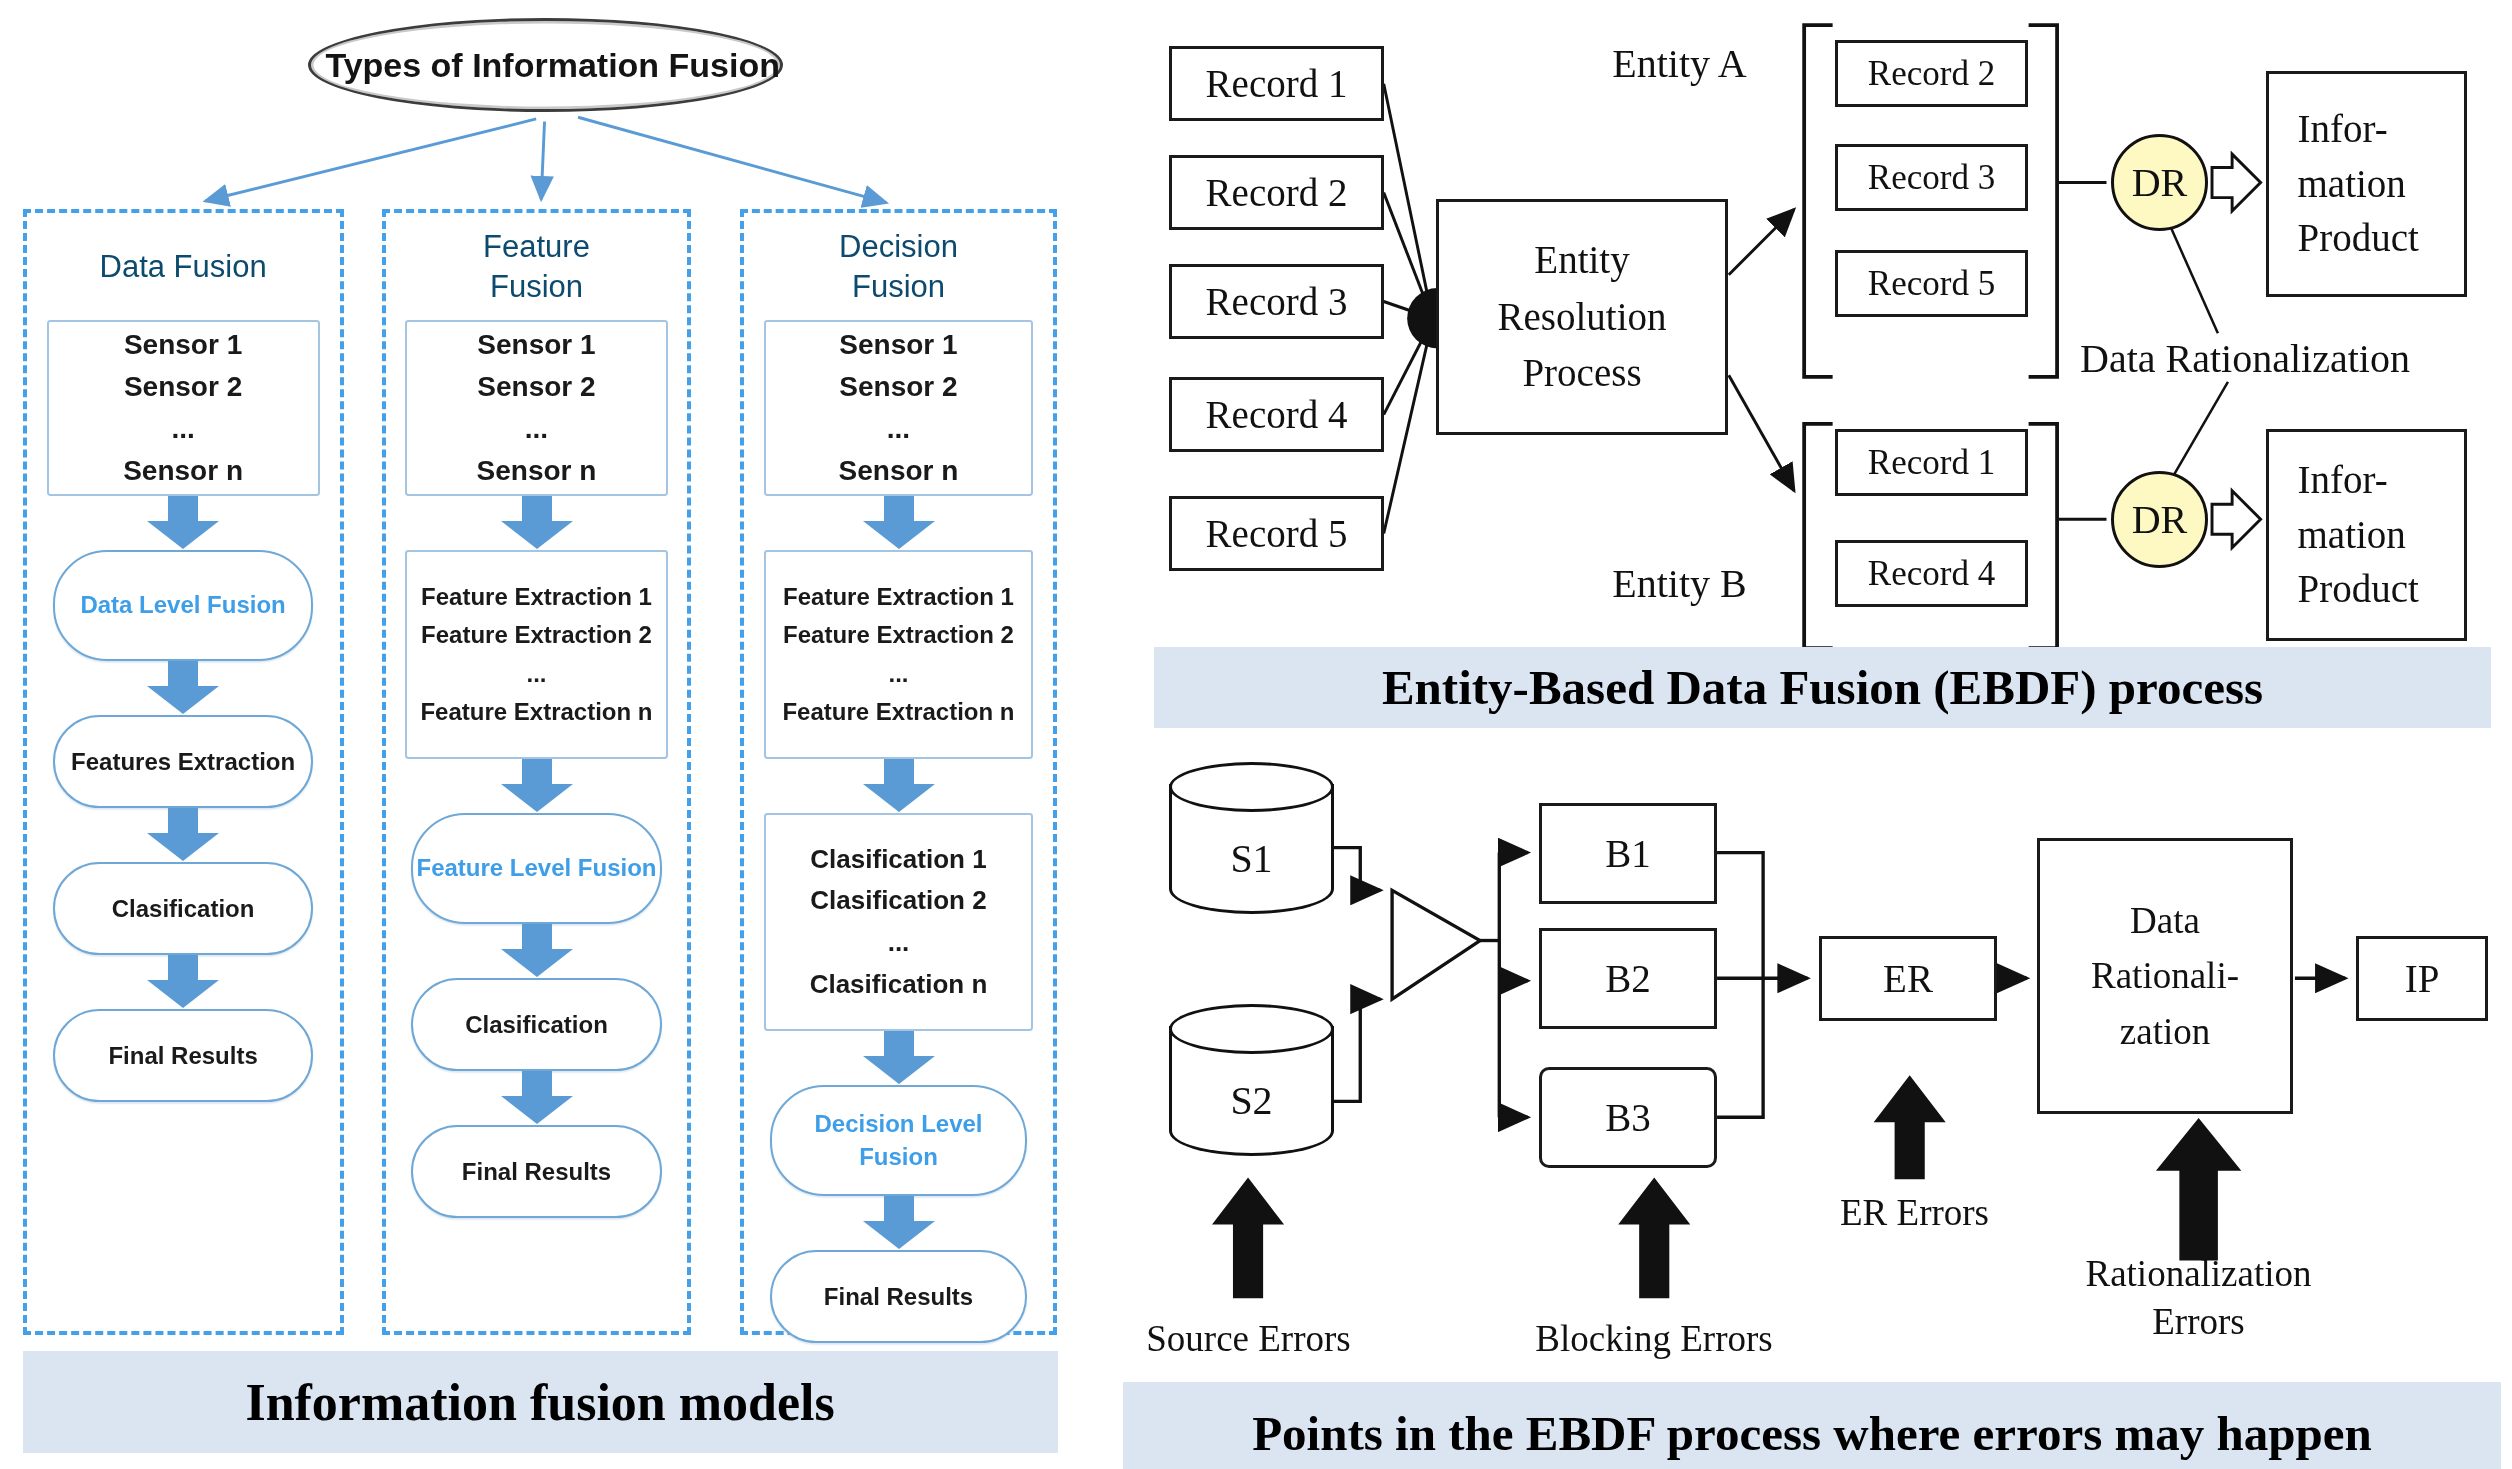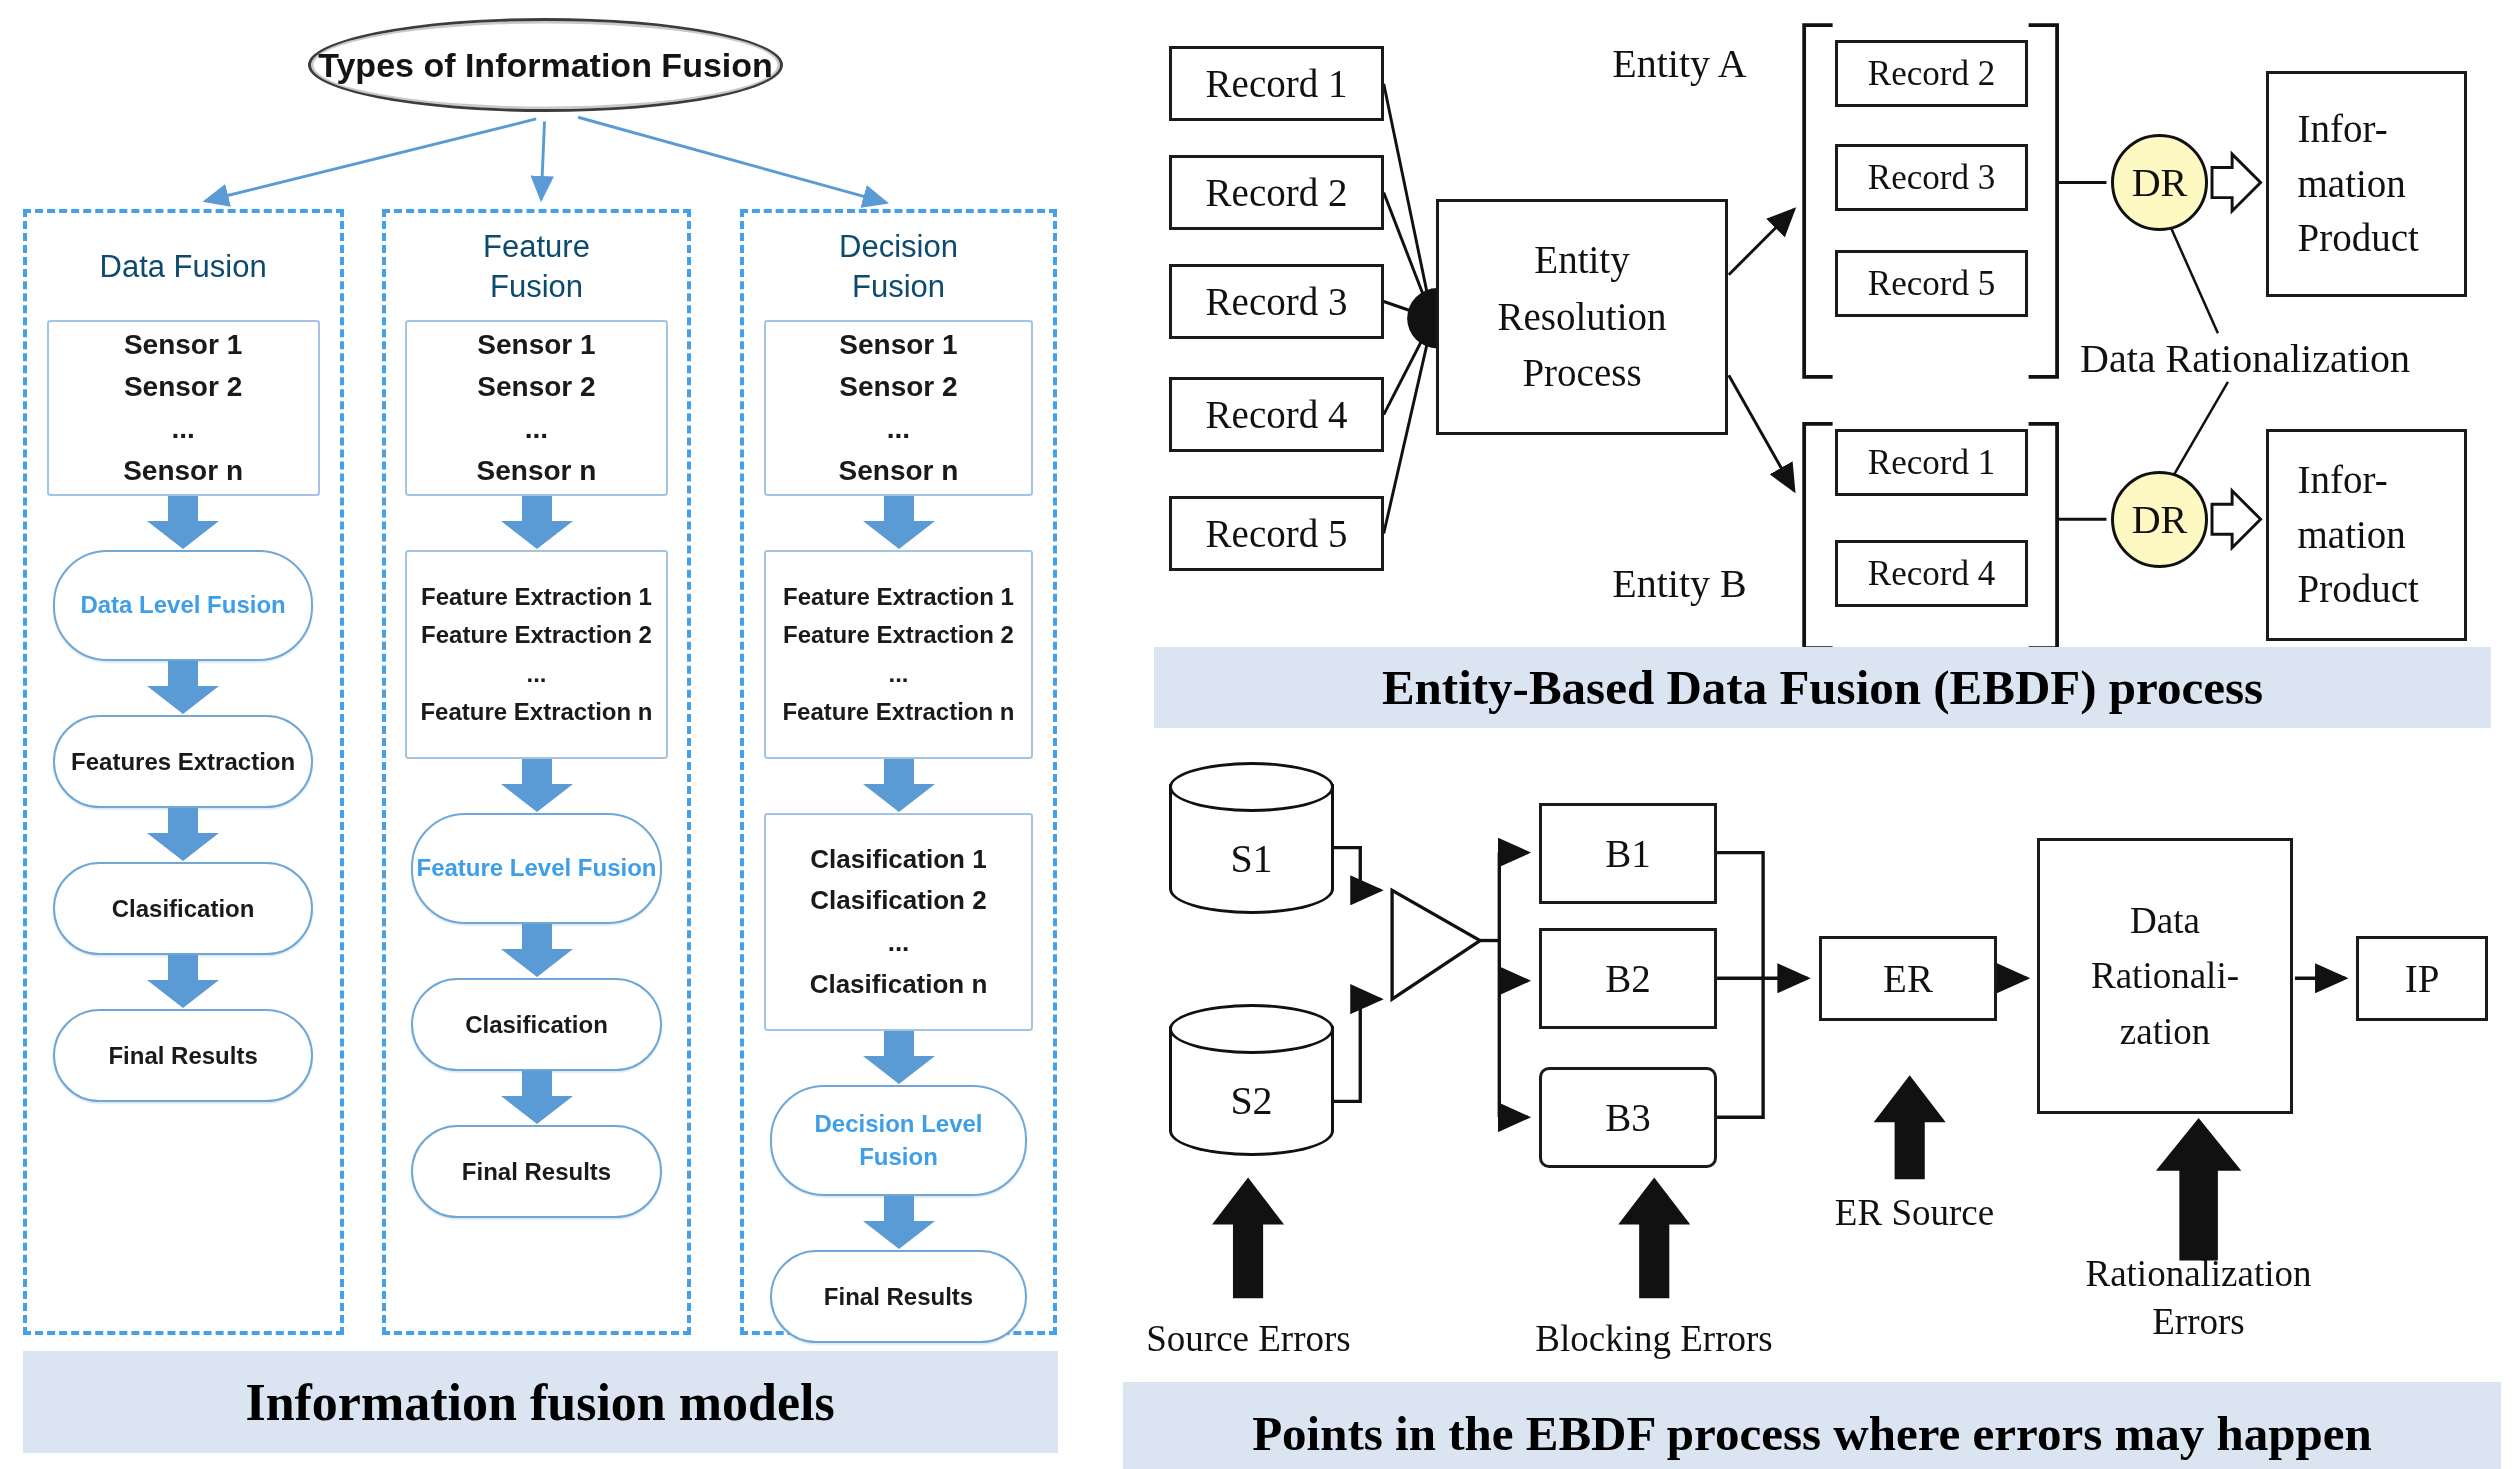--- a/index.html
+++ b/index.html
@@ -1,20 +1,20 @@
 <!DOCTYPE html>
 <html style="font-size:13.4px"><head>
 <meta charset="utf-8">
 <style>
   html,body{margin:0;padding:0;background:#fff;}
   #stage{position:relative;width:2512px;height:1469px;background:#ffffff;overflow:hidden;
          font-family:"Liberation Sans",sans-serif;color:#111;}
   .abs{position:absolute;box-sizing:border-box;}
   .pre{white-space:pre-line;}
-  .center{display:flex;align-items:center;justify-content:center;text-align:center;}
+  .center{display:flex;align-items:center;justify-content:flex-end;text-align:center;}
 
   
   #wires{position:absolute;left:0;top:0;z-index:1;}
   .ellipse{left:308px;top:18.4px;width:475px;height:94px;border:3.4px solid #3c3c3c;border-radius:50%;
            background:#fff;box-shadow:inset 0 0 0 2.5px #c9c9c9;z-index:2;
            font-weight:bold;font-size:34px;color:#141414;}
   .dcol{top:209px;height:1126px;border:4.2px dashed #44a0e8;background:transparent;z-index:2;
         display:flex;flex-direction:column;align-items:center;padding-top:13.4px;}
   .ctitle{height:82px;flex:none;color:#0c4a6e;font-weight:normal;font-size:31px;line-height:1.3;
           text-align:center;width:168px;display:flex;align-items:center;justify-content:center;}
@@ -312,21 +312,21 @@
 zation</span></div>
   <div class="abs rec" style="left:1819px;top:936px;width:178px;height:85px;">
       <span>ER</span>
     </div>
   <div class="abs rec" style="left:2356px;top:936px;width:132px;height:85px;">
       <span>IP</span>
     </div>
 
   <div class="abs lbl" style="left:1123px;top:1317px;width:251px;font-size:37px;">Source Errors</div>
   <div class="abs lbl" style="left:1516px;top:1317px;width:276px;font-size:37px;">Blocking Errors</div>
-  <div class="abs lbl" style="left:1818px;top:1191px;width:193px;font-size:37px;">ER Source</div>
+  <div class="abs lbl" style="left:1818px;top:1191px;width:193px;font-size:37px;">ER Errors</div>
   <div class="abs lbl pre" style="left:2052px;top:1250px;width:293px;font-size:37px;line-height:1.3;">Rationalization
 Errors</div>
 
   <div class="abs band" style="left:1123px;top:1351px;width:1378px;height:102px;font-size:49px;margin-top:31px;">
     <span>Points in the EBDF process where errors may happen</span>
   </div>
 
 </div>
 
 

